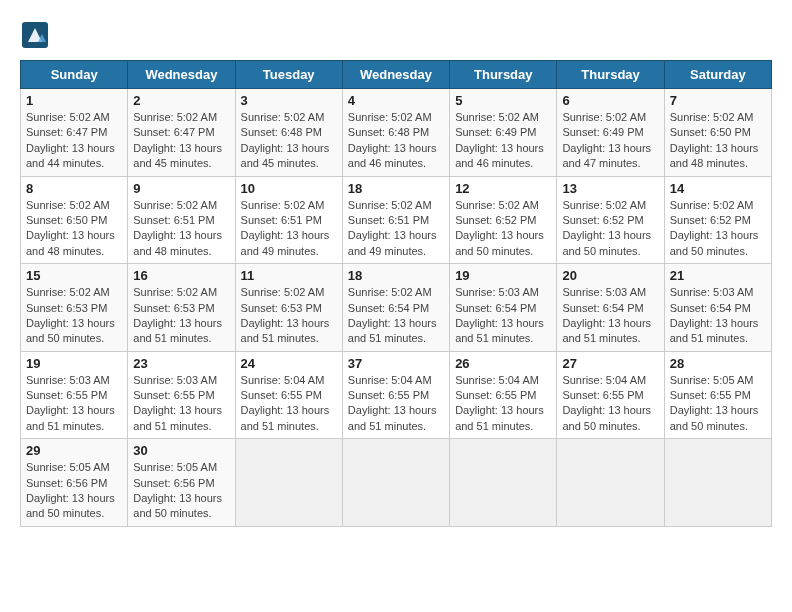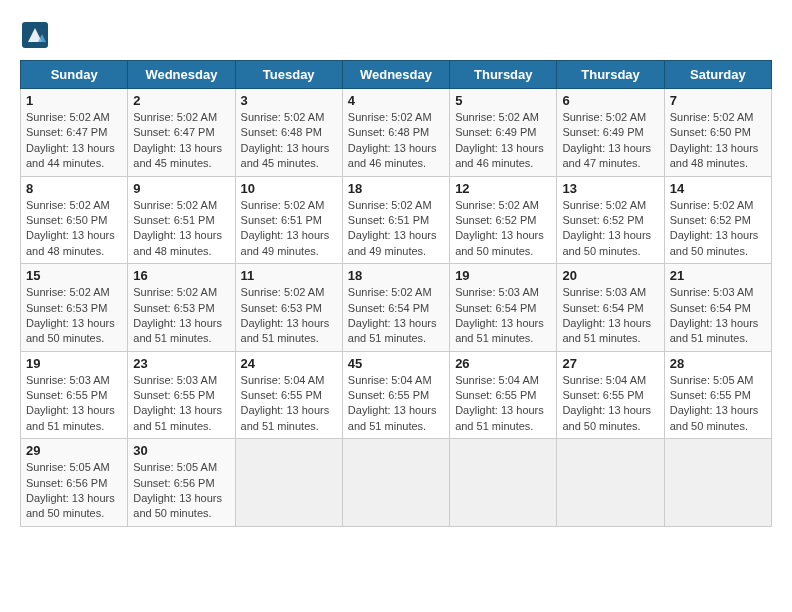--- a/index.html
+++ b/index.html
@@ -304,21 +304,21 @@
 and 51 minutes.</div>
         </td>
         <td>
           <span class="day-number">24</span>
           <div class="day-info" style="white-space: pre-line;">Sunrise: 5:04 AM
 Sunset: 6:55 PM
 Daylight: 13 hours
 and 51 minutes.</div>
         </td>
         <td>
-          <span class="day-number">45</span>
+          <span class="day-number">37</span>
           <div class="day-info" style="white-space: pre-line;">Sunrise: 5:04 AM
 Sunset: 6:55 PM
 Daylight: 13 hours
 and 51 minutes.</div>
         </td>
         <td>
           <span class="day-number">26</span>
           <div class="day-info" style="white-space: pre-line;">Sunrise: 5:04 AM
 Sunset: 6:55 PM
 Daylight: 13 hours

